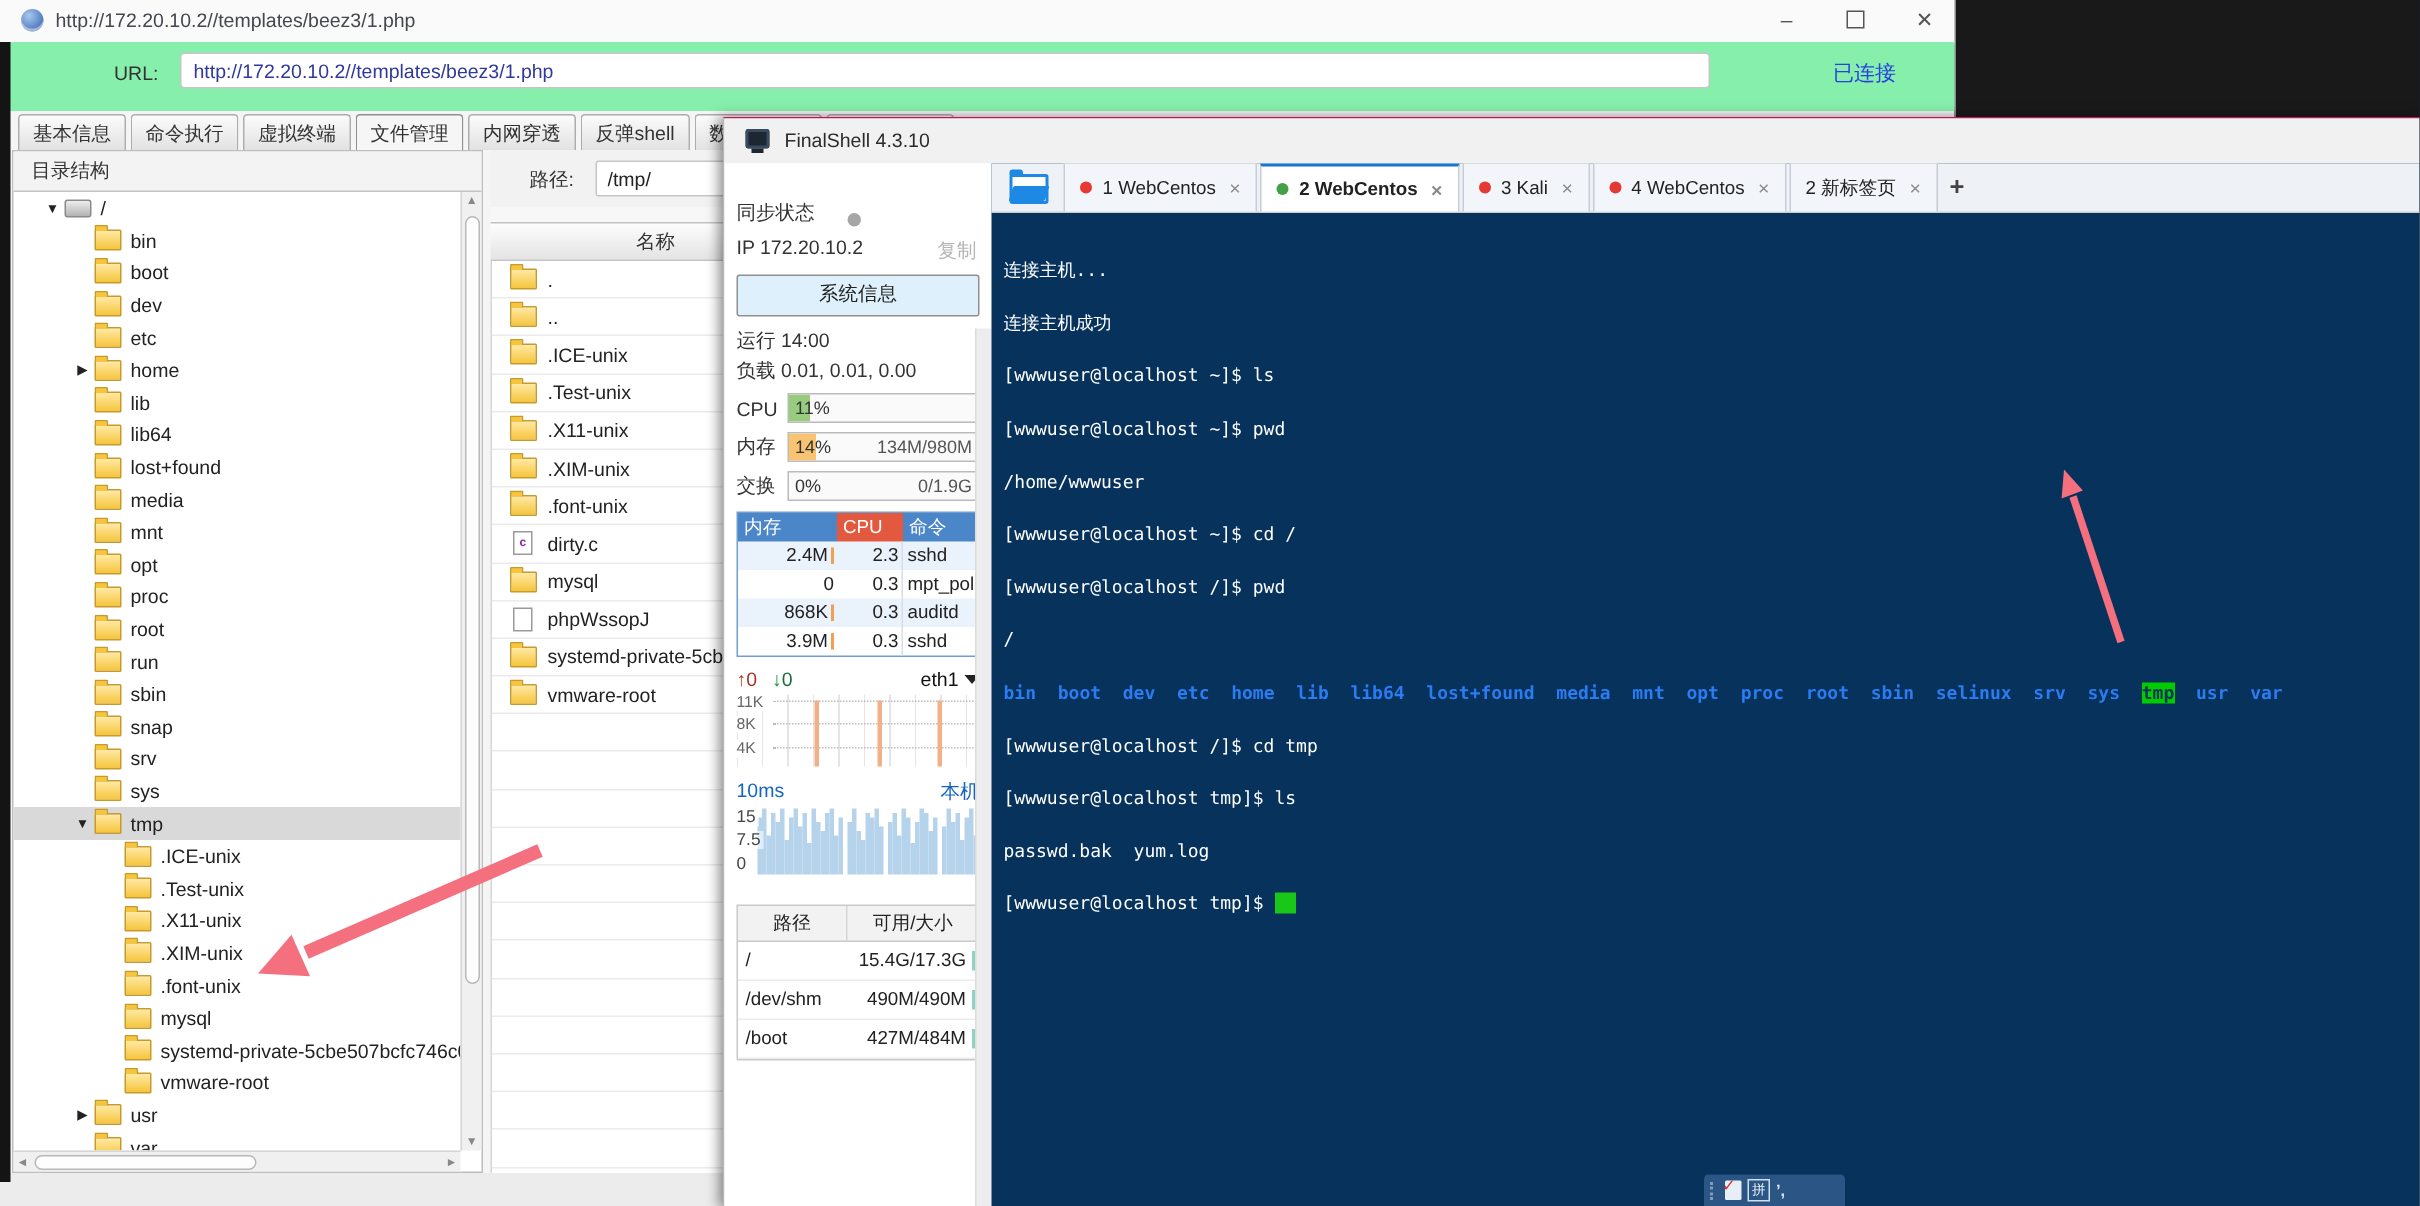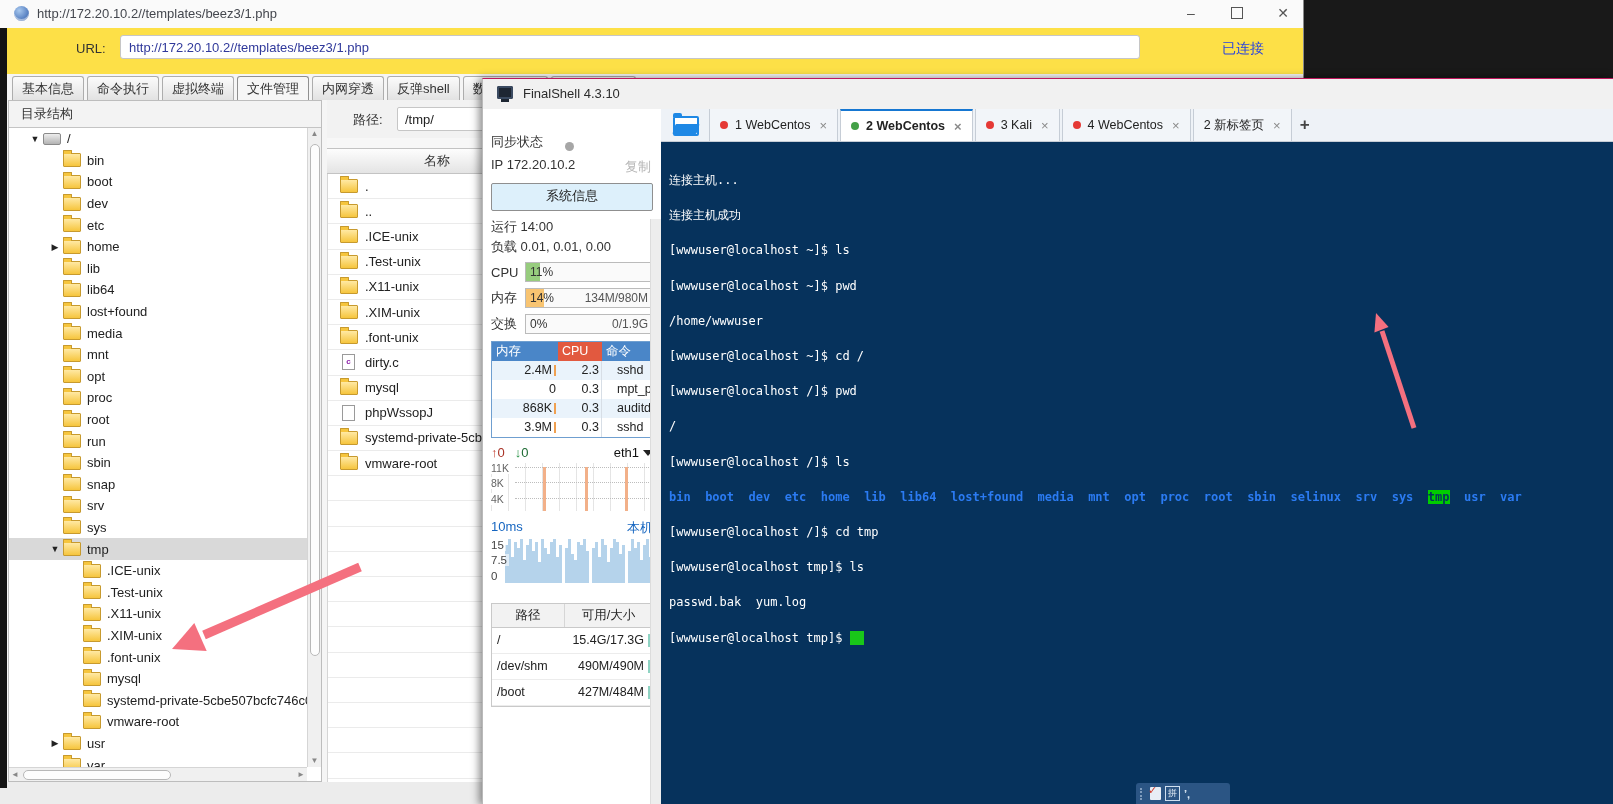--- a/index.html
+++ b/index.html
@@ -6,21 +6,21 @@
   .screen{position:relative;width:1613px;height:804px;overflow:hidden;background:#191919;}
   
   .ws-window{position:absolute;left:0;top:0;width:1303px;height:804px;background:#f5f5f5;outline:1px solid #8a8a8a;z-index:1;}
   .ws-titlebar{position:absolute;left:0;top:0;right:0;height:28px;background:#fafafa;border-bottom:1px solid #e3e3e3;}
   .ws-title-icon{position:absolute;left:14px;top:6px;width:15px;height:15px;border-radius:50%;
      background:radial-gradient(circle at 35% 30%,#a8c8ee,#5b84c4 60%,#3c5f9d);box-shadow:inset 0 -2px 0 rgba(255,255,255,.45);}
   .ws-title-text{position:absolute;left:37px;top:6px;font-size:13px;color:#44474e;}
   .ws-ctl{position:absolute;top:2px;width:30px;height:22px;text-align:center;font-size:14px;color:#555;line-height:22px;}
   .ws-ctl.min{left:1176px;} .ws-ctl.max{left:1222px;} .ws-ctl.close{left:1268px;}
   .ws-ctl .sq{display:inline-block;width:10px;height:10px;border:1px solid #555;margin-top:5px;}
-  .ws-urlrow{position:absolute;left:0;top:28px;right:0;height:46px;background:#fde047;}
+  .ws-urlrow{position:absolute;left:0;top:28px;right:0;height:46px;background:#86efac;}
   .ws-url-label{position:absolute;left:76px;top:13px;font-size:13px;color:#333;}
   .ws-url-input{position:absolute;left:120px;top:7px;width:1020px;height:24px;border:1px solid #c6c6c6;border-radius:3px;
      background:#fff;font-size:13px;color:#30399b;padding:0 8px;box-sizing:border-box;font-family:"Liberation Sans",sans-serif;}
   .ws-connected{position:absolute;left:1222px;top:12px;font-size:14px;color:#2742e0;}
   .ws-tabs{position:absolute;left:8px;top:74px;right:0;height:26px;display:flex;align-items:flex-end;gap:3px;padding-left:4px;}
   .ws-tab{height:23px;line-height:23px;padding:0 9px;font-size:13px;color:#333;background:linear-gradient(#fbfbfb,#e2e2e2);
      border:1px solid #adadad;border-bottom:none;border-radius:3px 3px 0 0;white-space:nowrap;}
   .ws-tab.active{background:#f6f6f6;border-color:#8f8f8f;}
   .ws-content{position:absolute;left:0;top:100px;right:0;bottom:22px;background:#f5f5f5;}
   
@@ -87,21 +87,21 @@
   .proc-table{margin-top:7px;border:1px solid #6f9fd0;font-size:12.5px;}
   .proc-hrow{display:flex;height:19px;line-height:19px;color:#fff;}
   .proc-hrow .h1{width:66px;padding-left:4px;box-sizing:border-box;}
   .proc-hrow .h2{width:44px;padding-left:4px;box-sizing:border-box;}
   .proc-hrow .h3{flex:1;padding-left:4px;}
   .proc-row{display:flex;height:19px;line-height:19px;color:#222;}
   .proc-row:nth-child(odd){background:#eaf3fb;}
   .proc-row .c1{width:66px;text-align:right;padding-right:2px;box-sizing:border-box;position:relative;}
   .proc-row .c1 .tick{display:inline-block;width:2px;height:11px;background:#f0a050;vertical-align:middle;margin-left:2px;}
   .proc-row .c2{width:44px;text-align:right;padding-right:2px;box-sizing:border-box;border-right:1px solid #d7dee6;}
-  .proc-row .c3{flex:1;padding-left:3px;white-space:nowrap;overflow:hidden;margin-left:12px;}
+  .proc-row .c3{flex:1;padding-left:3px;white-space:nowrap;overflow:hidden;}
   
   .net-head{display:flex;align-items:center;margin-top:5px;height:18px;font-size:13px;}
   .net-up{color:#a93226;} .net-up .a{color:#c0392b;font-weight:bold;}
   .net-down{margin-left:10px;color:#1e6b34;} .net-down .a{color:#1e8e3e;font-weight:bold;}
   .net-if{margin-left:auto;color:#111;}
   .net-if .tri{display:inline-block;margin-left:4px;width:0;height:0;border-left:5px solid transparent;border-right:5px solid transparent;border-top:6px solid #222;vertical-align:middle;}
   .net-plot{position:relative;height:48px;margin-top:2px;
      background-image:repeating-linear-gradient(to right, rgba(160,160,160,.28) 0 1px, transparent 1px 17px);}
   .net-ylab{position:absolute;left:0;font-size:10.5px;color:#666;background:#fff;padding-right:2px;}
   .net-gline{position:absolute;left:24px;right:0;border-top:1px dotted #bdbdbd;}
@@ -630,21 +630,20 @@
         </div>
       <div class="term-body" id="term-body">
           <div class="term-line"><span>连接主机...</span></div>
           <div class="term-line"><span>连接主机成功</span></div>
           <div class="term-line"><span>[wwwuser@localhost ~]$ ls</span></div>
           <div class="term-line"><span>[wwwuser@localhost ~]$ pwd</span></div>
           <div class="term-line"><span>/home/wwwuser</span></div>
           <div class="term-line"><span>[wwwuser@localhost ~]$ cd /</span></div>
           <div class="term-line"><span>[wwwuser@localhost /]$ pwd</span></div>
           <div class="term-line"><span>/</span></div>
-          <div class="term-line"><span>[wwwuser@localhost /]$ ls</span></div>
           <div class="term-line"><span class="seg-dir">bin</span><span>  </span><span class="seg-dir">boot</span><span>  </span><span class="seg-dir">dev</span><span>  </span><span class="seg-dir">etc</span><span>  </span><span class="seg-dir">home</span><span>  </span><span class="seg-dir">lib</span><span>  </span><span class="seg-dir">lib64</span><span>  </span><span class="seg-dir">lost+found</span><span>  </span><span class="seg-dir">media</span><span>  </span><span class="seg-dir">mnt</span><span>  </span><span class="seg-dir">opt</span><span>  </span><span class="seg-dir">proc</span><span>  </span><span class="seg-dir">root</span><span>  </span><span class="seg-dir">sbin</span><span>  </span><span class="seg-dir">selinux</span><span>  </span><span class="seg-dir">srv</span><span>  </span><span class="seg-dir">sys</span><span>  </span><span class="seg-tmpdir">tmp</span><span>  </span><span class="seg-dir">usr</span><span>  </span><span class="seg-dir">var</span></div>
           <div class="term-line"><span>[wwwuser@localhost /]$ cd tmp</span></div>
           <div class="term-line"><span>[wwwuser@localhost tmp]$ ls</span></div>
           <div class="term-line"><span>passwd.bak  yum.log</span></div>
           <div class="term-line"><span>[wwwuser@localhost tmp]$ </span><span class="seg-cursor">&nbsp;&nbsp;</span></div>
         </div>
     </div>
   </div>
 
   <div class="ime-bar">

